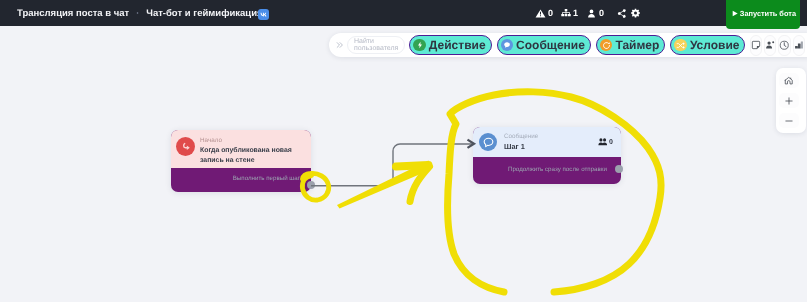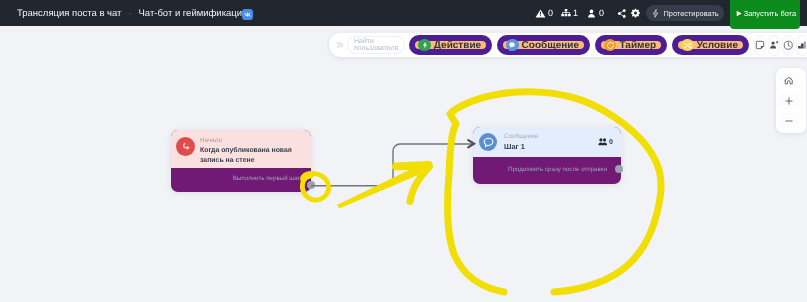--- a/index.html
+++ b/index.html
@@ -11,20 +11,21 @@
     background: #f2f3f7;
     -webkit-font-smoothing: antialiased; text-rendering: geometricPrecision;
   }
   .app { position:relative; width:807px; height:302px; overflow:hidden; }
 
   
   .header {
     position:absolute; left:0; top:0; width:807px; height:26px;
     background:#22262f; display:flex; align-items:center;
     padding:0 7px 0 17px;
+    font-weight:bold;
   }
   .hdr-title { color:#f2f3f6; font-size:9.5px; white-space:nowrap;}
   .hdr-sep { color:#7d8498; font-size:9px; margin:0 7px; }
   .vk-badge { width:11px; height:11px; border-radius:3px; background:#4a8ee9;
      display:inline-flex; align-items:center; justify-content:center; margin-left:-5px;
      position:relative; top:1px;}
   .hdr-right { position:absolute; right:7px; top:0; height:26px; display:flex; align-items:center; }
   .hdr-icons { position:absolute; left:616px; top:0; height:26px; display:flex; align-items:center; }
   .hdr-stats { position:absolute; left:535px; top:0; height:26px; display:flex; align-items:center; }
   .stat { display:flex; align-items:center; gap:2px; margin-right:8px; color:#fff; font-size:9px;}
@@ -45,22 +46,22 @@
     padding:0 4px 0 5px; box-shadow:0 1px 5px rgba(25,35,65,.10);
   }
   .tb-chev { color:#b4b9c6; padding:0 4px 0 2px; display:flex;align-items:center;}
   .tb-search {
     width:83px; height:18px; border:1px solid #eef0f4; border-radius:9px;
     display:flex; align-items:center; padding:0 6px; color:#b6bac6; font-size:7px;
     margin-right:4px; background:#fff;
   }
   .tb-item {
     height:20px; border-radius:10px; display:flex; align-items:center; gap:3px;
-    padding:0 5px 0 3px; color:#2f3642; font-size:10px; font-weight:bold; margin-right:5px;
-    background:#fdba74; border:6px solid #4c1d95;
+    padding:0 5px 0 3px; color:#2f3642; font-size:12px; font-weight:bold; margin-right:5px;
+    background:#5eead4; border:1px solid #4c1d95;
   }
   .tb-ic { width:12.5px; height:12.5px; border-radius:50%; display:flex;align-items:center;justify-content:center; flex:none;}
   .tb-sq { width:21px;height:21px;border-radius:6px; display:flex;align-items:center;justify-content:center; margin-right:2px; background:#fdfdfe; border:1px solid #f3f3f5;}
   .tb-sq:first-of-type { margin-left:1px; }
 
   
   .rctl { position:absolute; left:776px; top:68px; width:30px; height:65px;
     background:#fff; border-radius:7px; padding:5px 0 0 3px; box-shadow:0 1px 5px rgba(25,35,65,.10);}
   .rctl-b { width:20px;height:15px;margin:0 0 5px 0; border-radius:5px; display:flex;align-items:center;justify-content:center; background:#fcfcfd;}
   .rctl-b:last-child{margin-bottom:0;}
@@ -140,26 +141,20 @@
             <path fill="#fff" d="M18 2.5a3.1 3.1 0 0 0-3.1 3.1c0 .3 0 .6.1.9L9.4 9.8a3.1 3.1 0 1 0 0 4.4l5.6 3.3c-.1.3-.1.6-.1.9a3.1 3.1 0 1 0 1-2.3L10.4 13c.1-.3.1-.6.1-1s0-.7-.1-1l5.4-3.2A3.1 3.1 0 1 0 18 2.5z"></path>
           </svg>
     </span>
     <span class="hdr-iconbtn">
       <svg width="11" height="11" viewBox="0 0 24 24">
             <path fill="#fff" fill-rule="evenodd" d="M10.3 1.5h3.4v2.1a8.6 8.6 0 0 1 2.45 1.02l1.5-1.5 2.4 2.4-1.5 1.5A8.6 8.6 0 0 1 19.57 9.4h2.1v3.4h-2.1a8.6 8.6 0 0 1-1.02 2.45l1.5 1.5-2.4 2.4-1.5-1.5a8.6 8.6 0 0 1-2.45 1.02v2.1h-3.4v-2.1a8.6 8.6 0 0 1-2.45-1.02l-1.5 1.5-2.4-2.4 1.5-1.5A8.6 8.6 0 0 1 4.43 12.8h-2.1V9.4h2.1a8.6 8.6 0 0 1 1.02-2.45l-1.5-1.5 2.4-2.4 1.5 1.5A8.6 8.6 0 0 1 10.3 3.6V1.5zM12 7.8a3.3 3.3 0 1 0 0 6.6 3.3 3.3 0 0 0 0-6.6z"></path>
           </svg>
     </span>
     </div>
     <div class="hdr-right">
-    <div class="btn-test">
-      <svg width="9" height="11" viewBox="0 0 24 24">
-            <path fill="none" stroke="#eef0f4" stroke-width="1.8" stroke-linejoin="round" stroke-linecap="round" d="M13.6 2 6 13h5.2l-.8 9L18 11h-5.2l.8-9z"></path>
-          </svg>
-      <span>Протестировать</span>
-    </div>
     <div class="btn-run">
       <svg width="8" height="9" viewBox="0 0 24 24">
             <path fill="#fff" d="M5 3.5v17l15-8.5z"></path>
           </svg>
       <span>Запустить бота</span>
     </div>
     </div>
   </div>
 
   <svg class="svglayer" viewBox="0 0 807 302">

